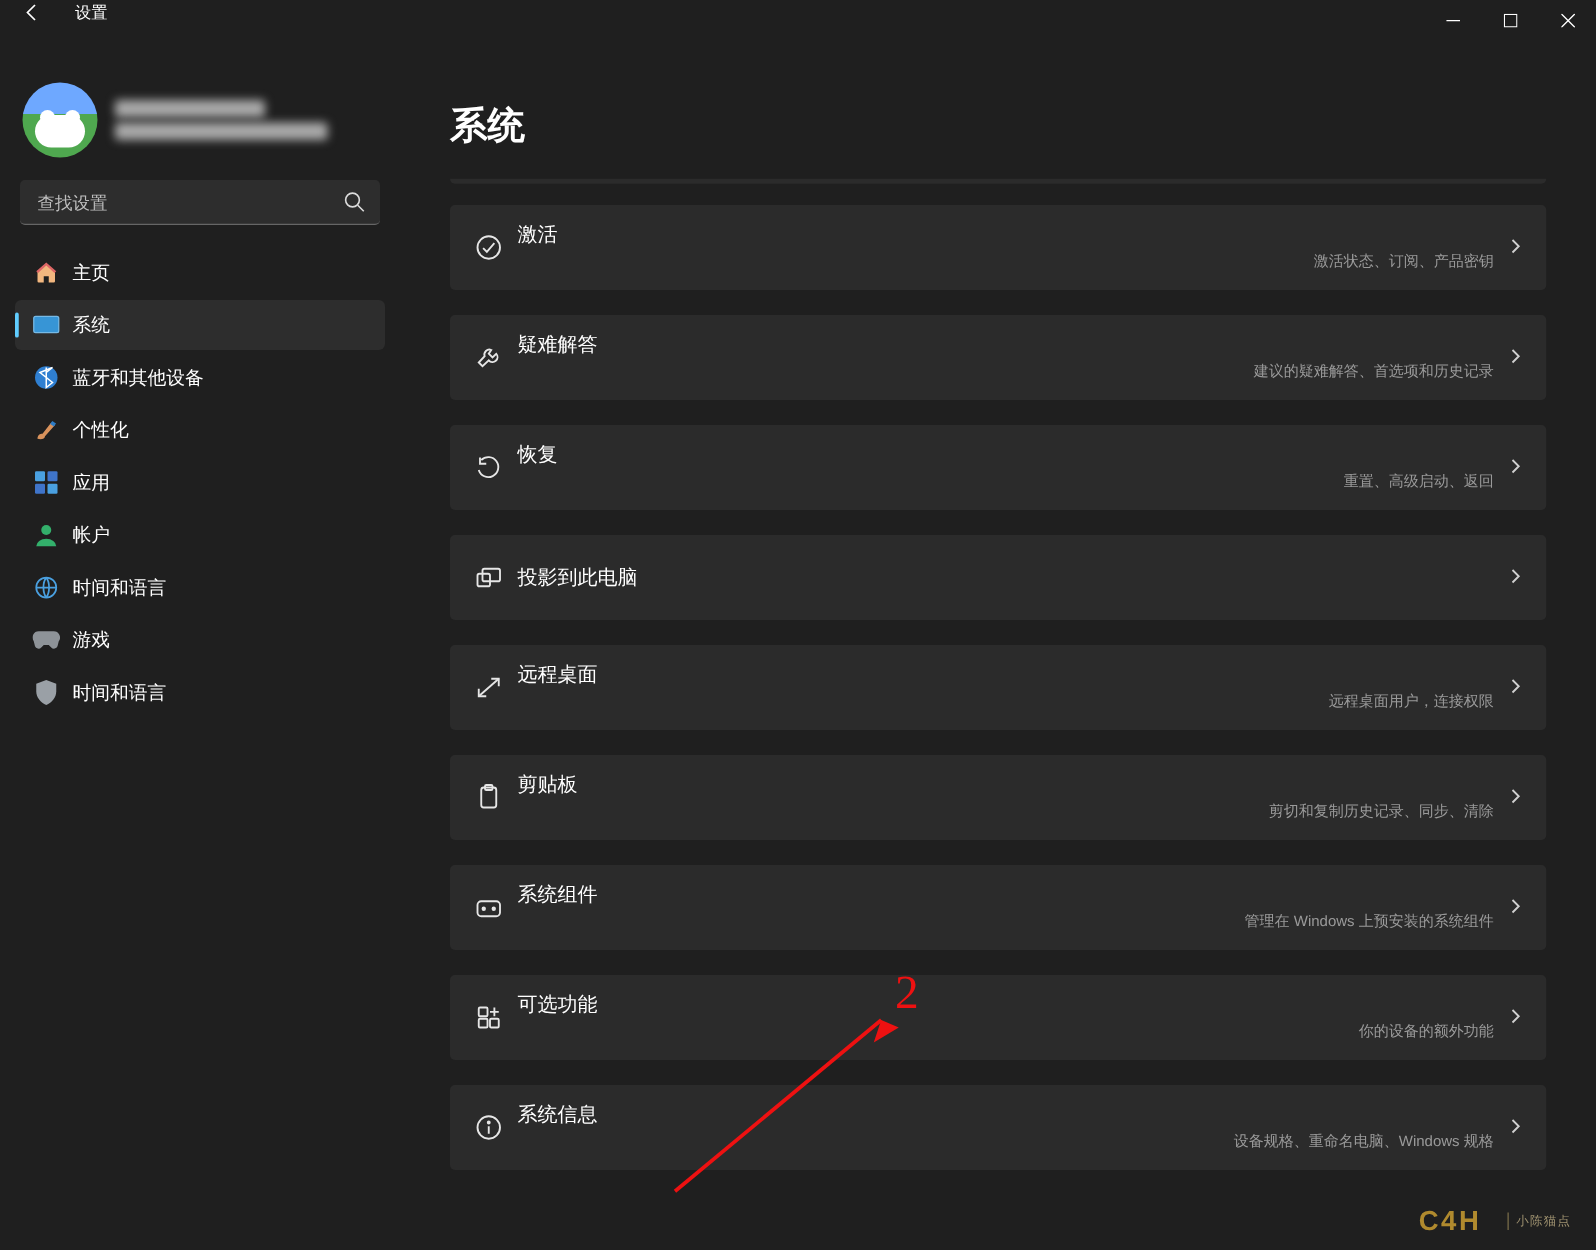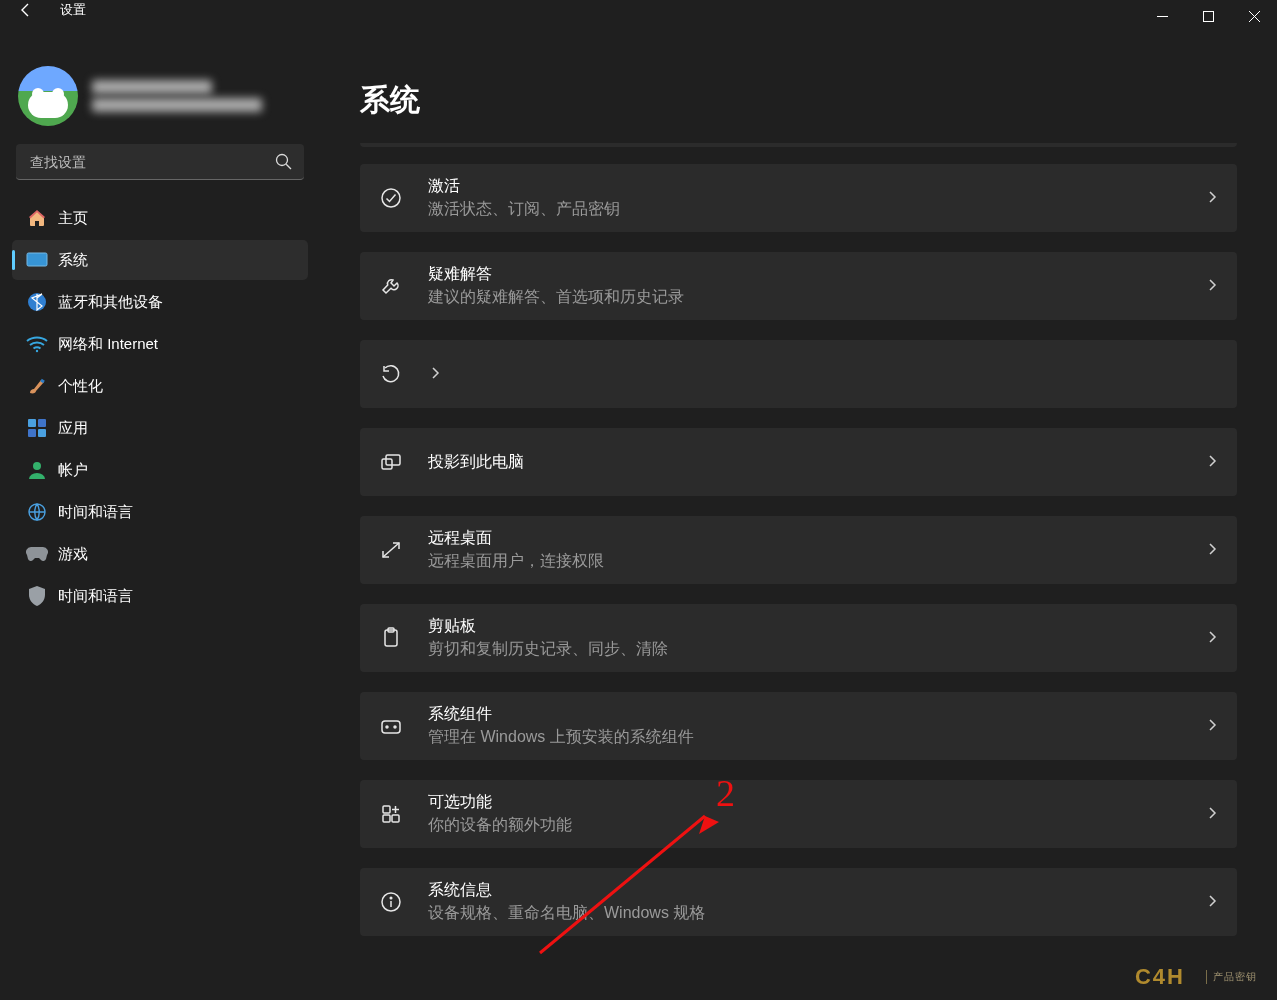--- a/index.html
+++ b/index.html
@@ -46,25 +46,25 @@
   .nav-item.selected{background:var(--sidebar-sel);position:relative;}
   .nav-item.selected::before{content:"";position:absolute;left:0;top:10px;bottom:10px;width:3px;border-radius:2px;background:var(--accent);}
   .nav-item .ic{width:22px;height:22px;display:flex;align-items:center;justify-content:center;flex:0 0 auto;}
   .nav-item .lbl{font-size:15px;}
 
   
   .content{flex:1;padding:18px 40px 40px 40px;overflow:hidden;position:relative;}
   .page-title{font-size:30px;font-weight:600;margin:14px 0 22px 0;}
   .cards{display:flex;flex-direction:column;gap:3px;}
   .group-gap{height:14px;}
-  .card{background:var(--card);border-radius:4px;height:68px;display:flex;align-items:center;padding:0 18px 0 18px;gap:24px;}
+  .card{background:var(--card);border-radius:4px;height:68px;display:flex;align-items:center;padding:0 18px 0 18px;gap:10px;}
   .card .ic{width:26px;height:26px;display:flex;align-items:center;justify-content:center;color:#e6e6e6;flex:0 0 auto;}
   .card .txt{flex:1;display:flex;flex-direction:column;gap:2px;}
   .card .ttl{font-size:16px;color:var(--text);}
-  .card .sub{font-size:16px;color:var(--muted);}
+  .card .sub{font-size:12px;color:var(--muted);text-align:right;}
   .card .chev{color:#d0d0d0;flex:0 0 auto;}
   .thin-card{height:4px;background:var(--card);border-radius:0 0 4px 4px;margin-bottom:14px;}
 
   
   .arrow1{position:absolute;left:-230px;top:170px;pointer-events:none;}
   .arrow2{position:absolute;left:210px;top:720px;pointer-events:none;}
 
   .watermark{position:absolute;right:20px;bottom:10px;color:#b08a2e;font-weight:700;letter-spacing:2px;font-size:22px;display:flex;align-items:center;gap:21px;}
   .watermark small{font-size:10px;color:#9f9270;border-left:1px solid #7a6e4a;padding-left:6px;letter-spacing:1px;font-weight:400;}
 </style>
@@ -142,31 +142,20 @@
         <span class="ic">
             <svg width="20" height="20" viewBox="0 0 20 20">
               <circle cx="10" cy="10" r="9" fill="#2f7fd1"></circle>
               <path d="M10 2v16l5-4-10-8 10-4-5 4" fill="none" stroke="#fff" stroke-width="1.2"></path>
             </svg>
           </span>
         <span class="lbl">蓝牙和其他设备</span>
       </div>
       <div class="nav-item">
         <span class="ic">
-            <svg width="22" height="18" viewBox="0 0 22 18" fill="none" stroke="#37a7e0" stroke-width="2">
-              <path d="M1 6a16 16 0 0 1 20 0"></path>
-              <path d="M4 10a11 11 0 0 1 14 0"></path>
-              <path d="M7.5 13.5a6 6 0 0 1 7 0"></path>
-              <circle cx="11" cy="16" r="1.2" fill="#37a7e0" stroke="none"></circle>
-            </svg>
-          </span>
-        <span class="lbl">网络和 Internet</span>
-      </div>
-      <div class="nav-item">
-        <span class="ic">
             <svg width="20" height="20" viewBox="0 0 20 20">
               <path d="M3 17c0-3 2-4 4-4l7-9 3 2-8 9c0 2-3 3-6 2z" fill="#d8925c"></path>
               <path d="M14 4l3 2" stroke="#2d7bc4" stroke-width="3"></path>
             </svg>
           </span>
         <span class="lbl">个性化</span>
       </div>
       <div class="nav-item">
         <span class="ic">
             <svg width="20" height="20" viewBox="0 0 20 20">
@@ -254,20 +243,24 @@
       </div>
       <div class="group-gap"></div>
 
       <div class="card">
         <span class="ic">
             <svg width="24" height="24" viewBox="0 0 24 24" fill="none" stroke="currentColor" stroke-width="1.5">
               <path d="M4 14a8 8 0 1 0 2-8"></path>
               <path d="M5 4v5h5"></path>
             </svg>
           </span>
+        <div class="txt">
+            <span class="ttl">恢复</span>
+            <span class="sub">重置、高级启动、返回</span>
+          </div>
         <span class="chev"><svg width="14" height="14" viewBox="0 0 14 14" fill="none" stroke="currentColor" stroke-width="1.5">
               <path d="M5 2l5 5-5 5"></path>
             </svg></span>
       </div>
       <div class="group-gap"></div>
 
       <div class="card">
         <span class="ic">
             <svg width="24" height="24" viewBox="0 0 24 24" fill="none" stroke="currentColor" stroke-width="1.5">
               <rect x="7" y="5" width="14" height="10" rx="1.5"></rect>
@@ -379,16 +372,16 @@
       <text x="200" y="40" fill="#e11" font-size="34" font-family="serif">1</text>
     </svg>
     <svg class="arrow2" width="260" height="200" viewBox="0 0 260 200">
       <path d="M10 185 L175 48" stroke="#e11" stroke-width="3" fill="none"></path>
       <path d="M175 48 l-6 18 l20 -12 z" fill="#e11"></path>
       <text x="186" y="38" fill="#e11" font-size="38" font-family="cursive">2</text>
     </svg>
 
     <div class="watermark">
       <span>C4H</span>
-      <small>产品密钥</small>
+      <small>小陈猫点</small>
     </div>
   </div>
 </div>
 
 </body></html>

